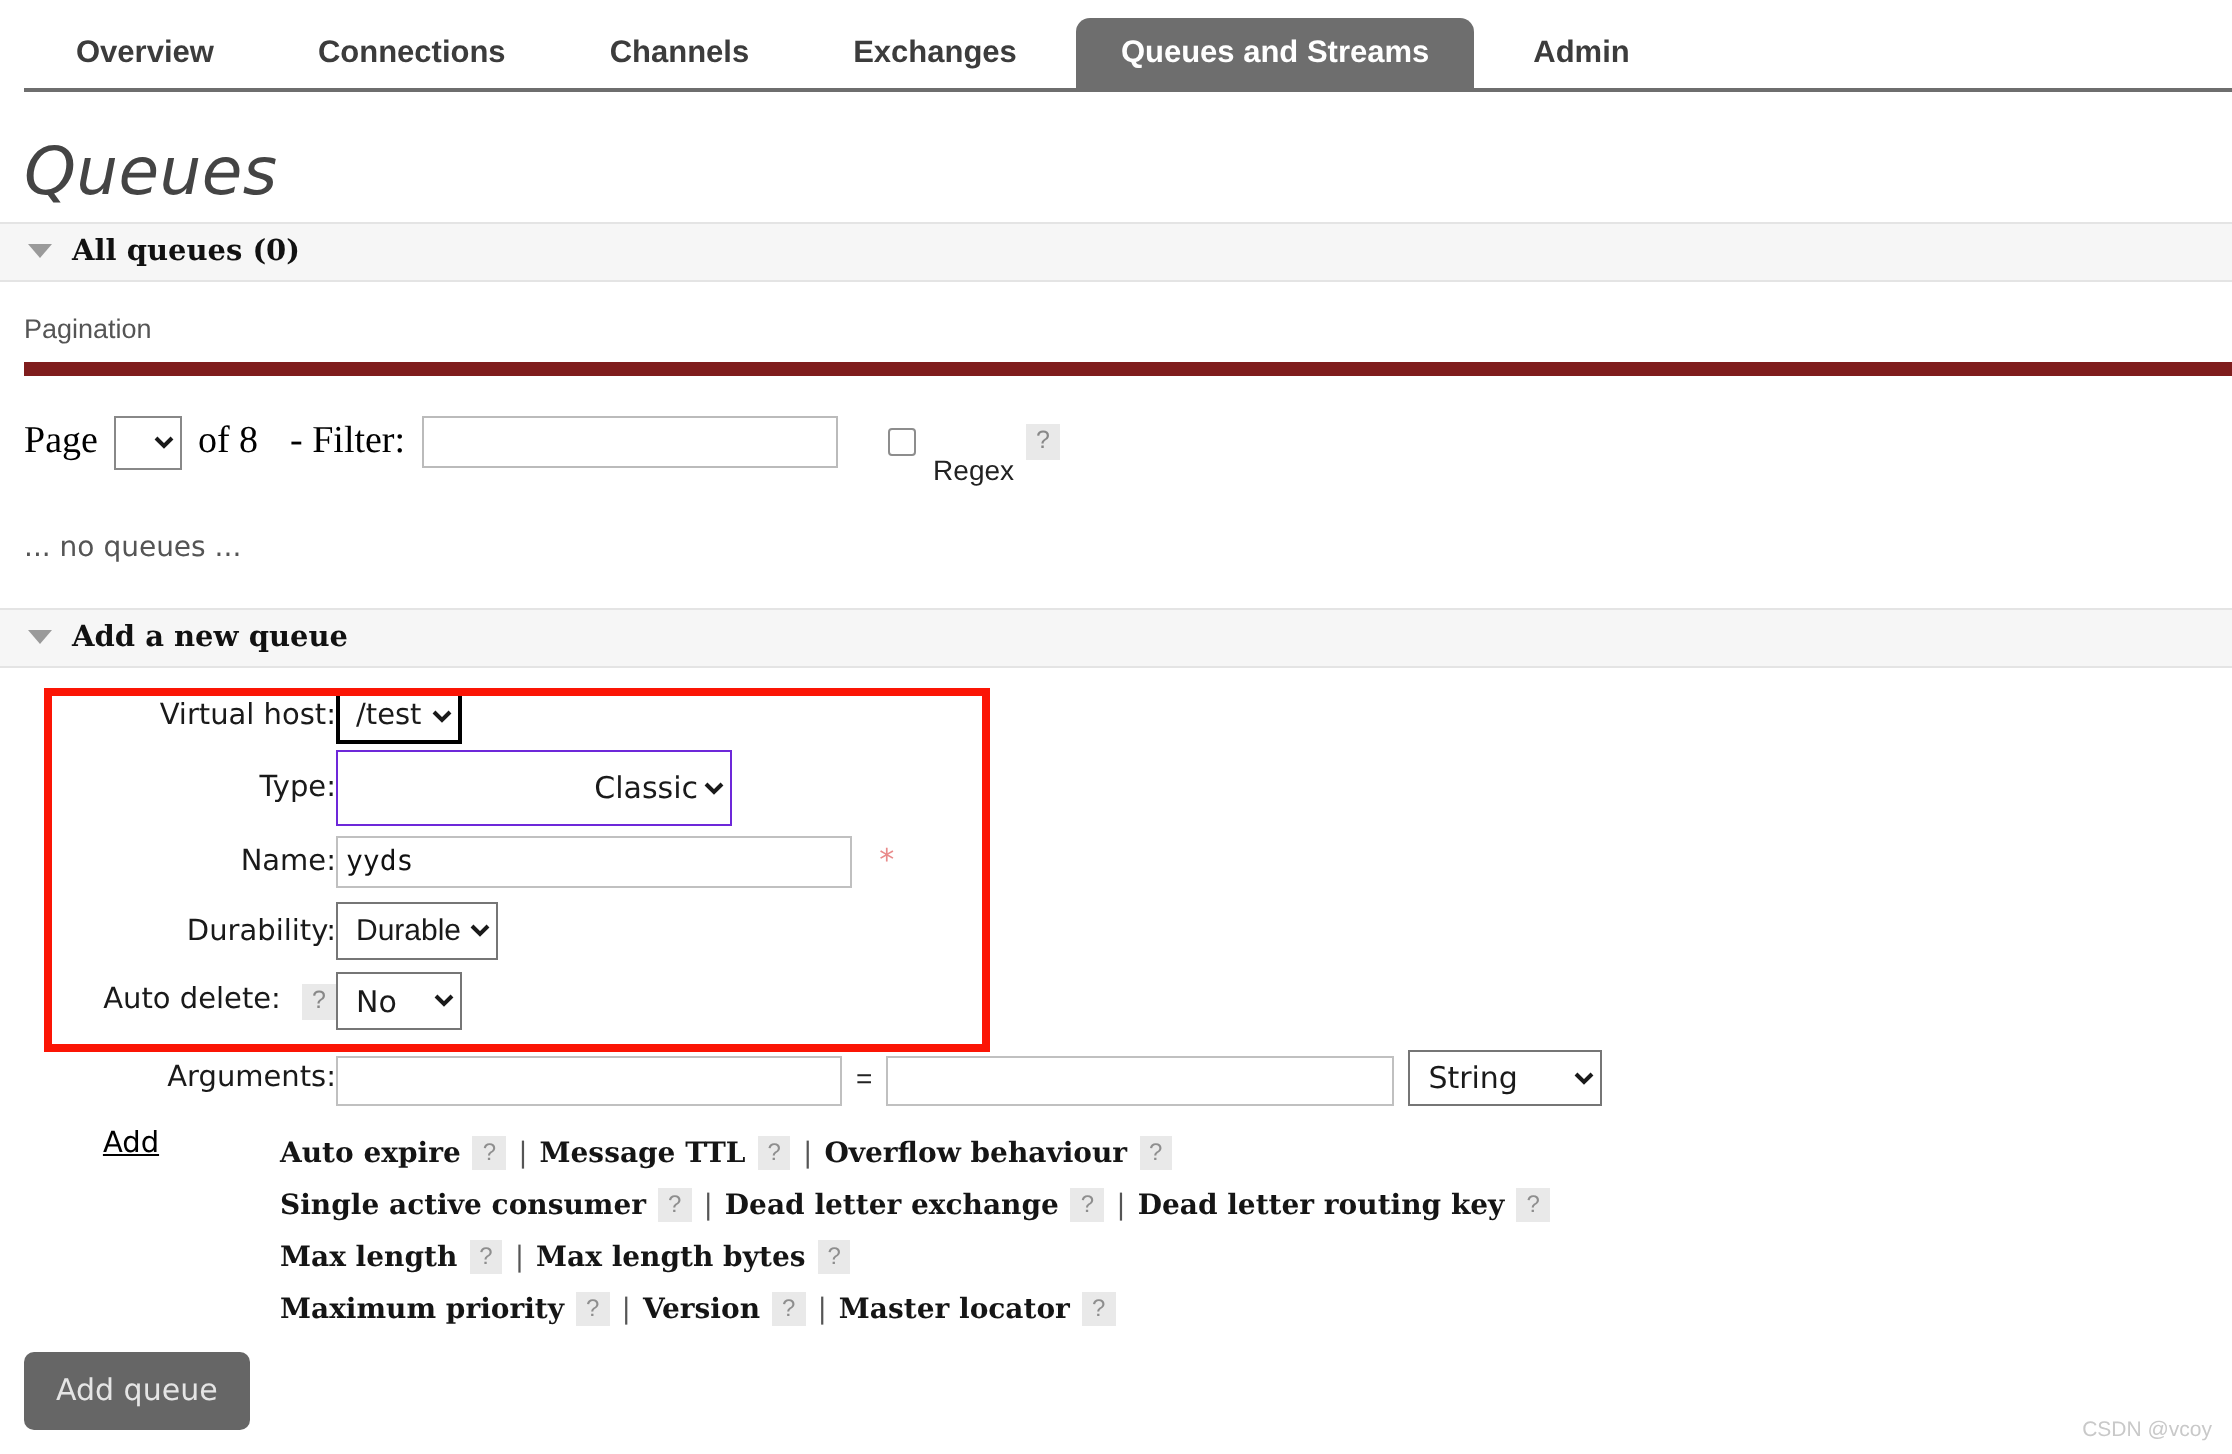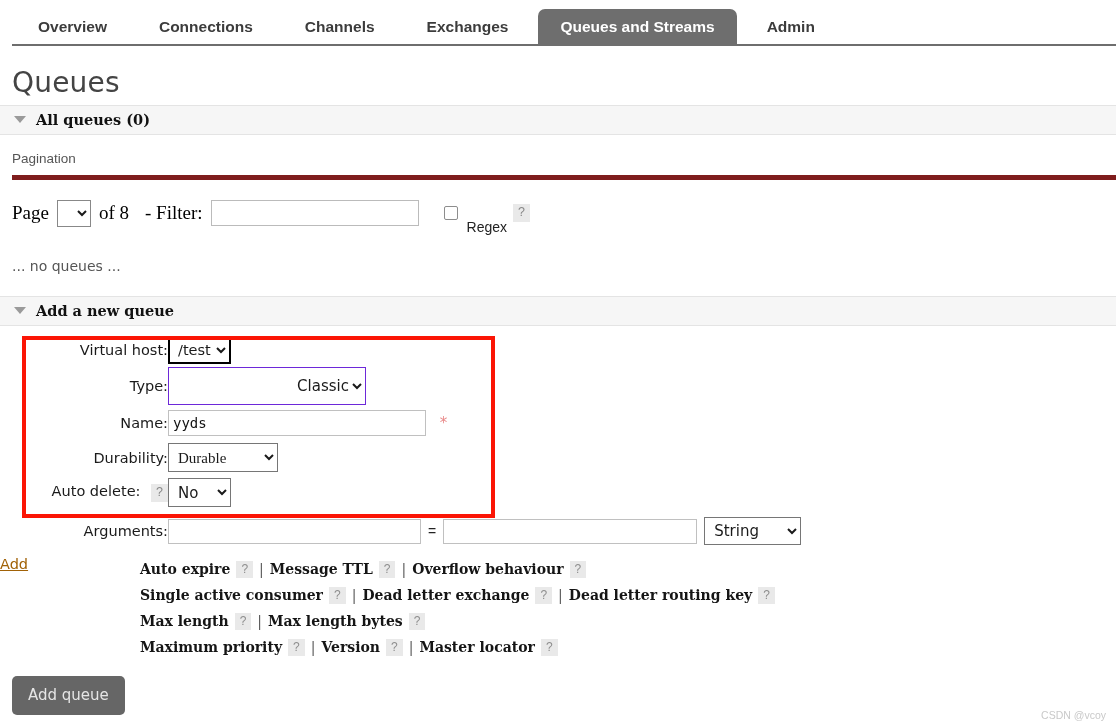--- a/index.html
+++ b/index.html
@@ -53,25 +53,26 @@
     left: 12px;
     right: 0;
     bottom: 0;
     height: 2px;
     background: #6e6e6e;
   }
 
   
   #page-title {
     font-family: "DejaVu Sans", sans-serif;
-    font-size: 28px;
+    font-size: 33px;
     font-weight: normal;
     color: #444444;
     margin: 20px 0 6px 12px;
     letter-spacing: 0.2px;
+    font-style: italic;
   }
 
   .section-header {
     background: #f6f6f6;
     border-top: 1px solid #e4e4e4;
     border-bottom: 1px solid #e4e4e4;
     padding: 5px 0 6px 12px;
     font-family: "DejaVu Serif", serif;
     font-size: 14.5px;
     font-weight: bold;
@@ -87,21 +88,21 @@
     border-right: 6px solid transparent;
     border-top: 7px solid #9a9a9a;
     margin-right: 10px;
     margin-left: 2px;
   }
 
   .sub-label {
     font-size: 13.5px;
     color: #555555;
     margin: 16px 0 0 12px;
-    border-bottom: 5px solid #7f1d1d;
+    border-bottom: 7px solid #7f1d1d;
     padding-bottom: 9px;
     margin-right: 0;
   }
 
   
   #pagination-row {
     display: flex;
     align-items: center;
     margin: 18px 0 0 12px;
     height: 30px;
@@ -210,26 +211,26 @@
     padding: 1px 4px;
     color: #111;
   }
   .req-star {
     color: #e98a8a;
     font-size: 15px;
     margin-left: 10px;
     font-family: "DejaVu Sans", sans-serif;
   }
   #durability-select {
-    width: 110px;
+    width: 81px;
     height: 29px;
     font-size: 15px;
     padding-left: 5px;
     border: 1px solid #767676;
-    font-family: Liberation Serif, serif;
+    font-family: Liberation Sans, sans-serif;
   }
   #autodelete-select {
     width: 63px;
     height: 29px;
     font-size: 15px;
     padding-left: 5px;
     border: 1px solid #767676;
     font-family: "DejaVu Sans", sans-serif;
   }
 
@@ -268,23 +269,23 @@
     border: 1px solid #767676;
     font-family: "DejaVu Sans", sans-serif;
   }
 
   #presets-wrap {
     display: flex;
     margin-top: 8px;
   }
   #add-link {
     width: 140px;
-    text-align: left;
+    text-align: center;
     padding-right: 9px;
-    color: #a16207;
+    color: #000000;
     font-size: 14.5px;
     font-family: "DejaVu Sans", sans-serif;
     box-sizing: border-box;
     cursor: pointer;
     flex: 0 0 auto;
     text-decoration: underline;
   }
   #presets {
     flex: 1 1 auto;
   }

